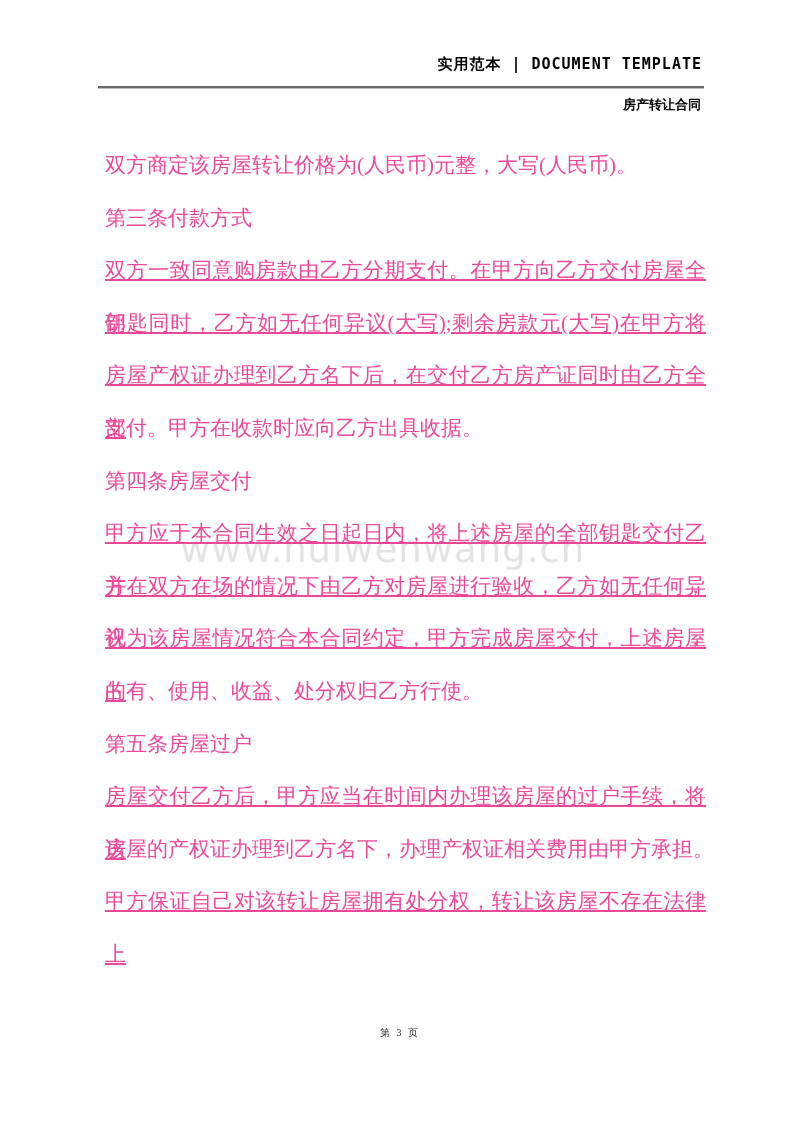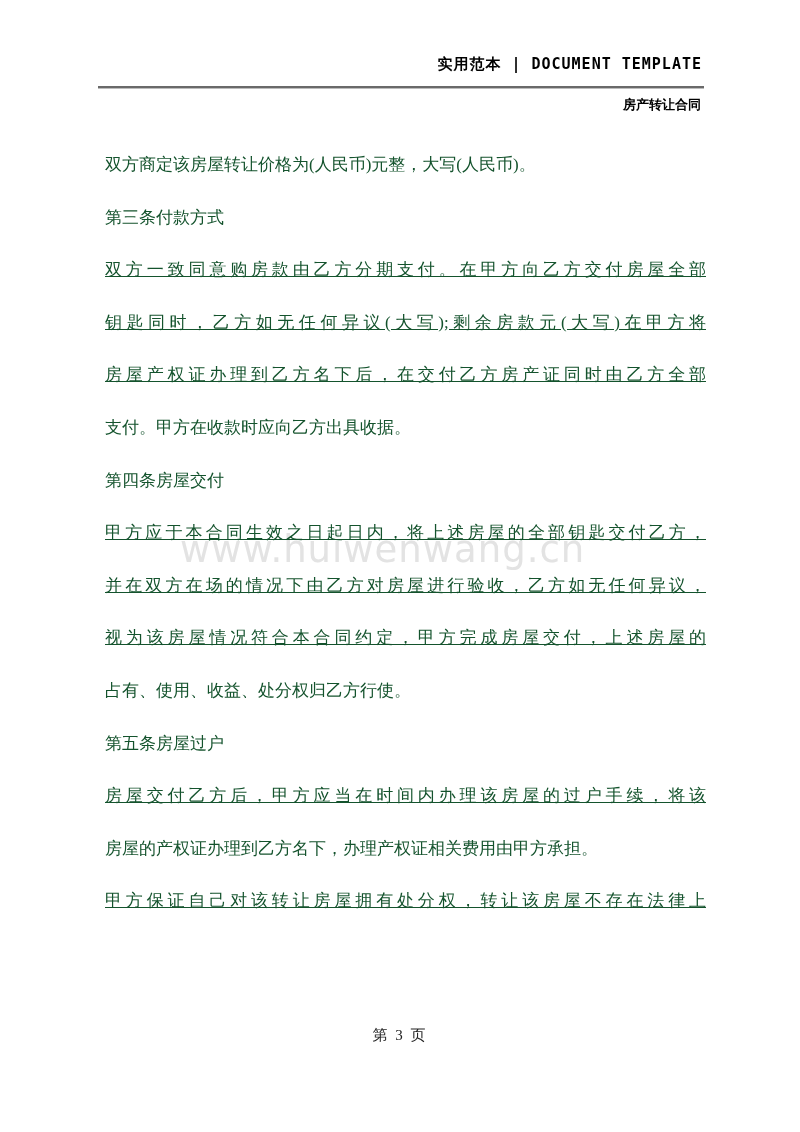--- a/index.html
+++ b/index.html
@@ -51,40 +51,40 @@
     color:#e3e3e3;
     z-index:0;
     user-select:none;
     white-space:nowrap;
   }
   
   .body-text{
     position:absolute;
     left:105px;width:601px;top:139px;
     z-index:1;
-    font-size:17px;
-    color:#14532d;
+    font-size:21px;
+    color:#ec4899;
   }
   .line{
     height:52.6px;
     line-height:52.6px;
     white-space:nowrap;
   }
   .line.just{
     white-space:normal;
     text-align:justify;
     text-align-last:justify;
     text-decoration:underline;
   }
   
   .footer{
     position:absolute;
     left:0;right:0;top:1026px;
     text-align:center;
-    font-size:15px;
+    font-size:10px;
     color:#222;
     letter-spacing:2px;
   }
 </style>
 </head>
 <body>
 
 <div class="page">
 
   <div class="header">

